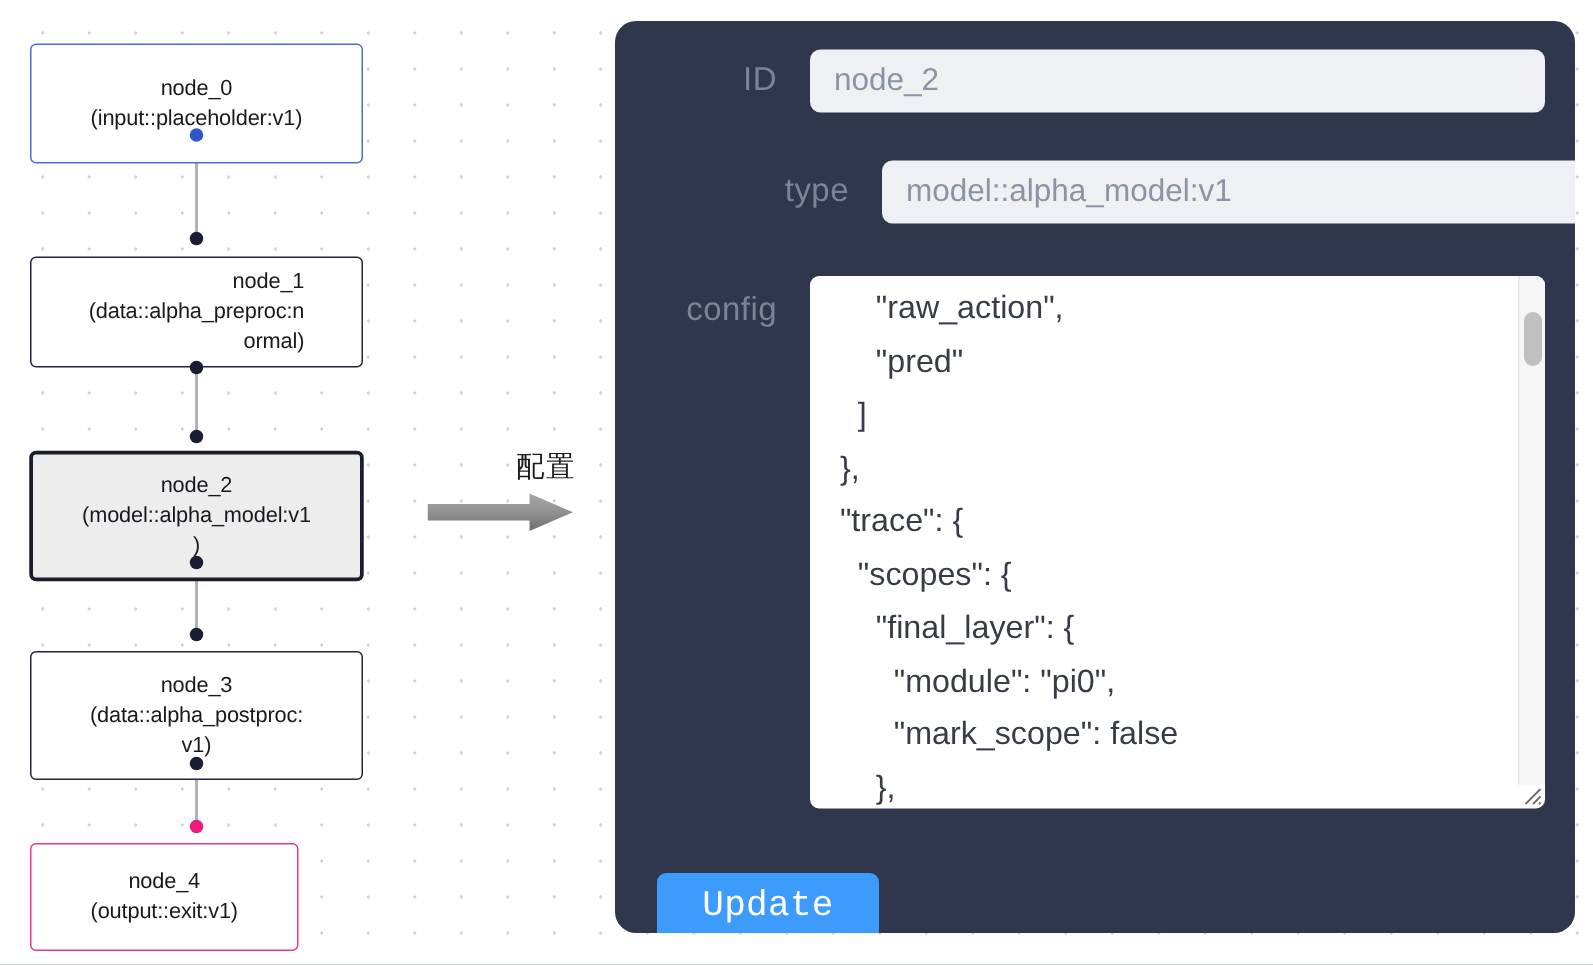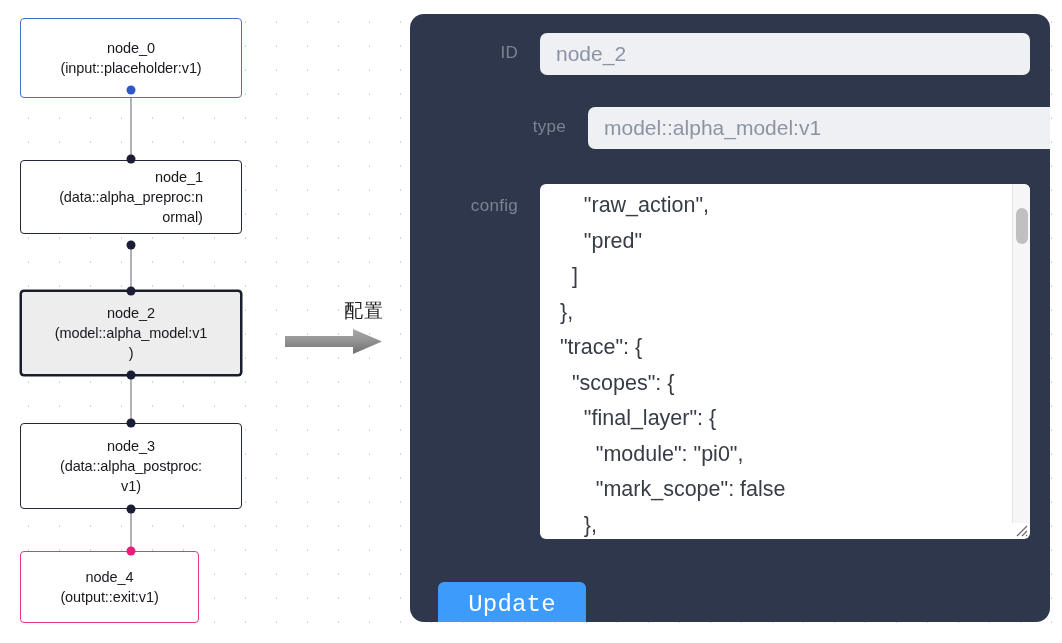--- a/index.html
+++ b/index.html
@@ -37,20 +37,21 @@
     border-radius: 4px;
     display: flex;
     align-items: center;
     justify-content: center;
     text-align: center;
     color: #18191f;
     font-size: 14.5px;
     line-height: 20px;
     letter-spacing: -0.1px;
     padding: 2px 6px;
+    margin-top: 11px;
   }
   .node .lbl {
     display: block;
     white-space: pre-wrap;
     word-break: break-all;
   }
   .node.is-input  { border: 1.6px solid #4a6fd1; }
   .node.is-output { border: 1.8px solid #e8368f; }
   .node.is-selected {
     background: #ededed;
@@ -120,21 +121,21 @@
     align-items: flex-start;
     left: 0;
     width: 100%;
   }
   .field-label {
     width: 130px;
     text-align: right;
     padding-right: 22px;
     box-sizing: border-box;
     color: #7b8396;
-    font-size: 17px;
+    font-size: 22px;
     line-height: 40px;
     letter-spacing: 0.3px;
   }
   .field-input {
     box-sizing: border-box;
     background: #eef0f4;
     border: none;
     border-radius: 7px;
     color: #8c93a3;
     font-size: 21px;

